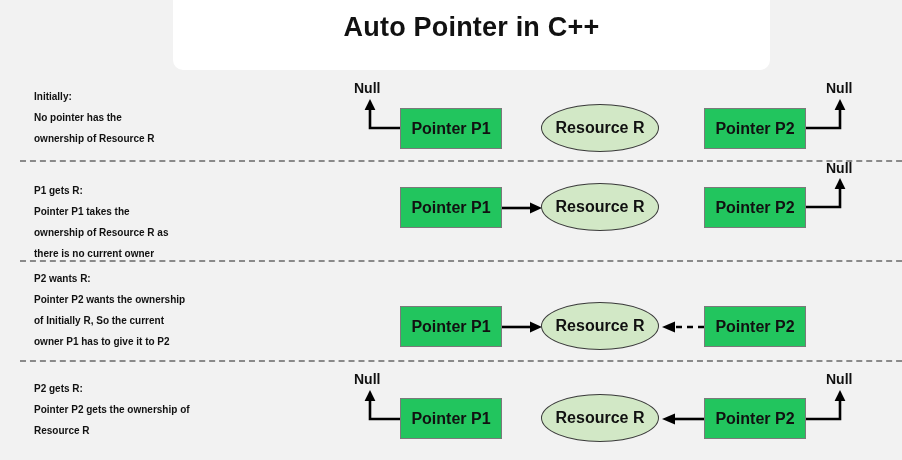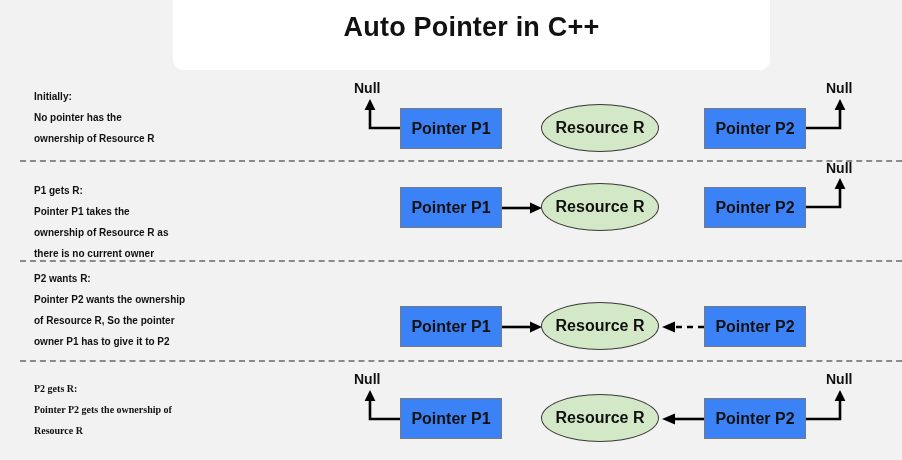--- a/index.html
+++ b/index.html
@@ -67,21 +67,21 @@
     color: #111111;
     line-height: 21px;
     white-space: pre-line;
   }
 
   
   .pbox {
     position: absolute;
     width: 102px;
     height: 41px;
-    background: #3b82f6;
+    background: #22c55e;
     border: 1.5px solid #7a7a7a;
     box-sizing: border-box;
     display: flex;
     align-items: center;
     justify-content: center;
     font-size: 16px;
     font-weight: bold;
     color: #111111;
   }
   .rell {
@@ -168,21 +168,21 @@
     <svg class="arrow-svg" style="left:786px; top:177px;" width="48" height="36">
       <path d="M 0 30 L 34 30 L 34 10" stroke="#000000" stroke-width="2.6" fill="none"></path>
       <path d="M 34 1 L 28.6 12 L 39.4 12 Z" fill="#000000"></path>
     </svg>
   </div>
   <div class="row-sep" style="top:260px;"></div>
 
   <div class="row">
     <div class="caption" style="top:268px;">P2 wants R:
 Pointer P2 wants the ownership
-of Resource R, So the pointer
+of Initially R, So the current
 owner P1 has to give it to P2</div>
 
     <div class="pbox" style="left:380px; top:306px;">Pointer P1</div>
 
     <svg class="arrow-svg" style="left:482px; top:317px;" width="42" height="20">
       <path d="M 0 10 L 30 10" stroke="#000000" stroke-width="2.6" fill="none"></path>
       <path d="M 40 10 L 28 4.6 L 28 15.4 Z" fill="#000000"></path>
     </svg>
 
     <div class="rell" style="left:521px; top:302px;">Resource R</div>
@@ -190,21 +190,21 @@
     <svg class="arrow-svg" style="left:640px; top:317px;" width="46" height="20">
       <path d="M 44 10 L 14 10" stroke="#000000" stroke-width="2.4" fill="none" stroke-dasharray="6,5"></path>
       <path d="M 2 10 L 15 4.4 L 15 15.6 Z" fill="#000000"></path>
     </svg>
 
     <div class="pbox" style="left:684px; top:306px;">Pointer P2</div>
   </div>
   <div class="row-sep" style="top:360px;"></div>
 
   <div class="row">
-    <div class="caption" style="top:378px;font-family:Liberation Serif, serif;">P2 gets R:
+    <div class="caption" style="top:378px;">P2 gets R:
 Pointer P2 gets the ownership of
 Resource R</div>
 
     <div class="nulltag" style="left:334px; top:371px;">Null</div>
     <svg class="arrow-svg" style="left:340px; top:389px;" width="48" height="36">
       <path d="M 44 30 L 10 30 L 10 10" stroke="#000000" stroke-width="2.6" fill="none"></path>
       <path d="M 10 1 L 4.6 12 L 15.4 12 Z" fill="#000000"></path>
     </svg>
 
     <div class="pbox" style="left:380px; top:398px;">Pointer P1</div>

